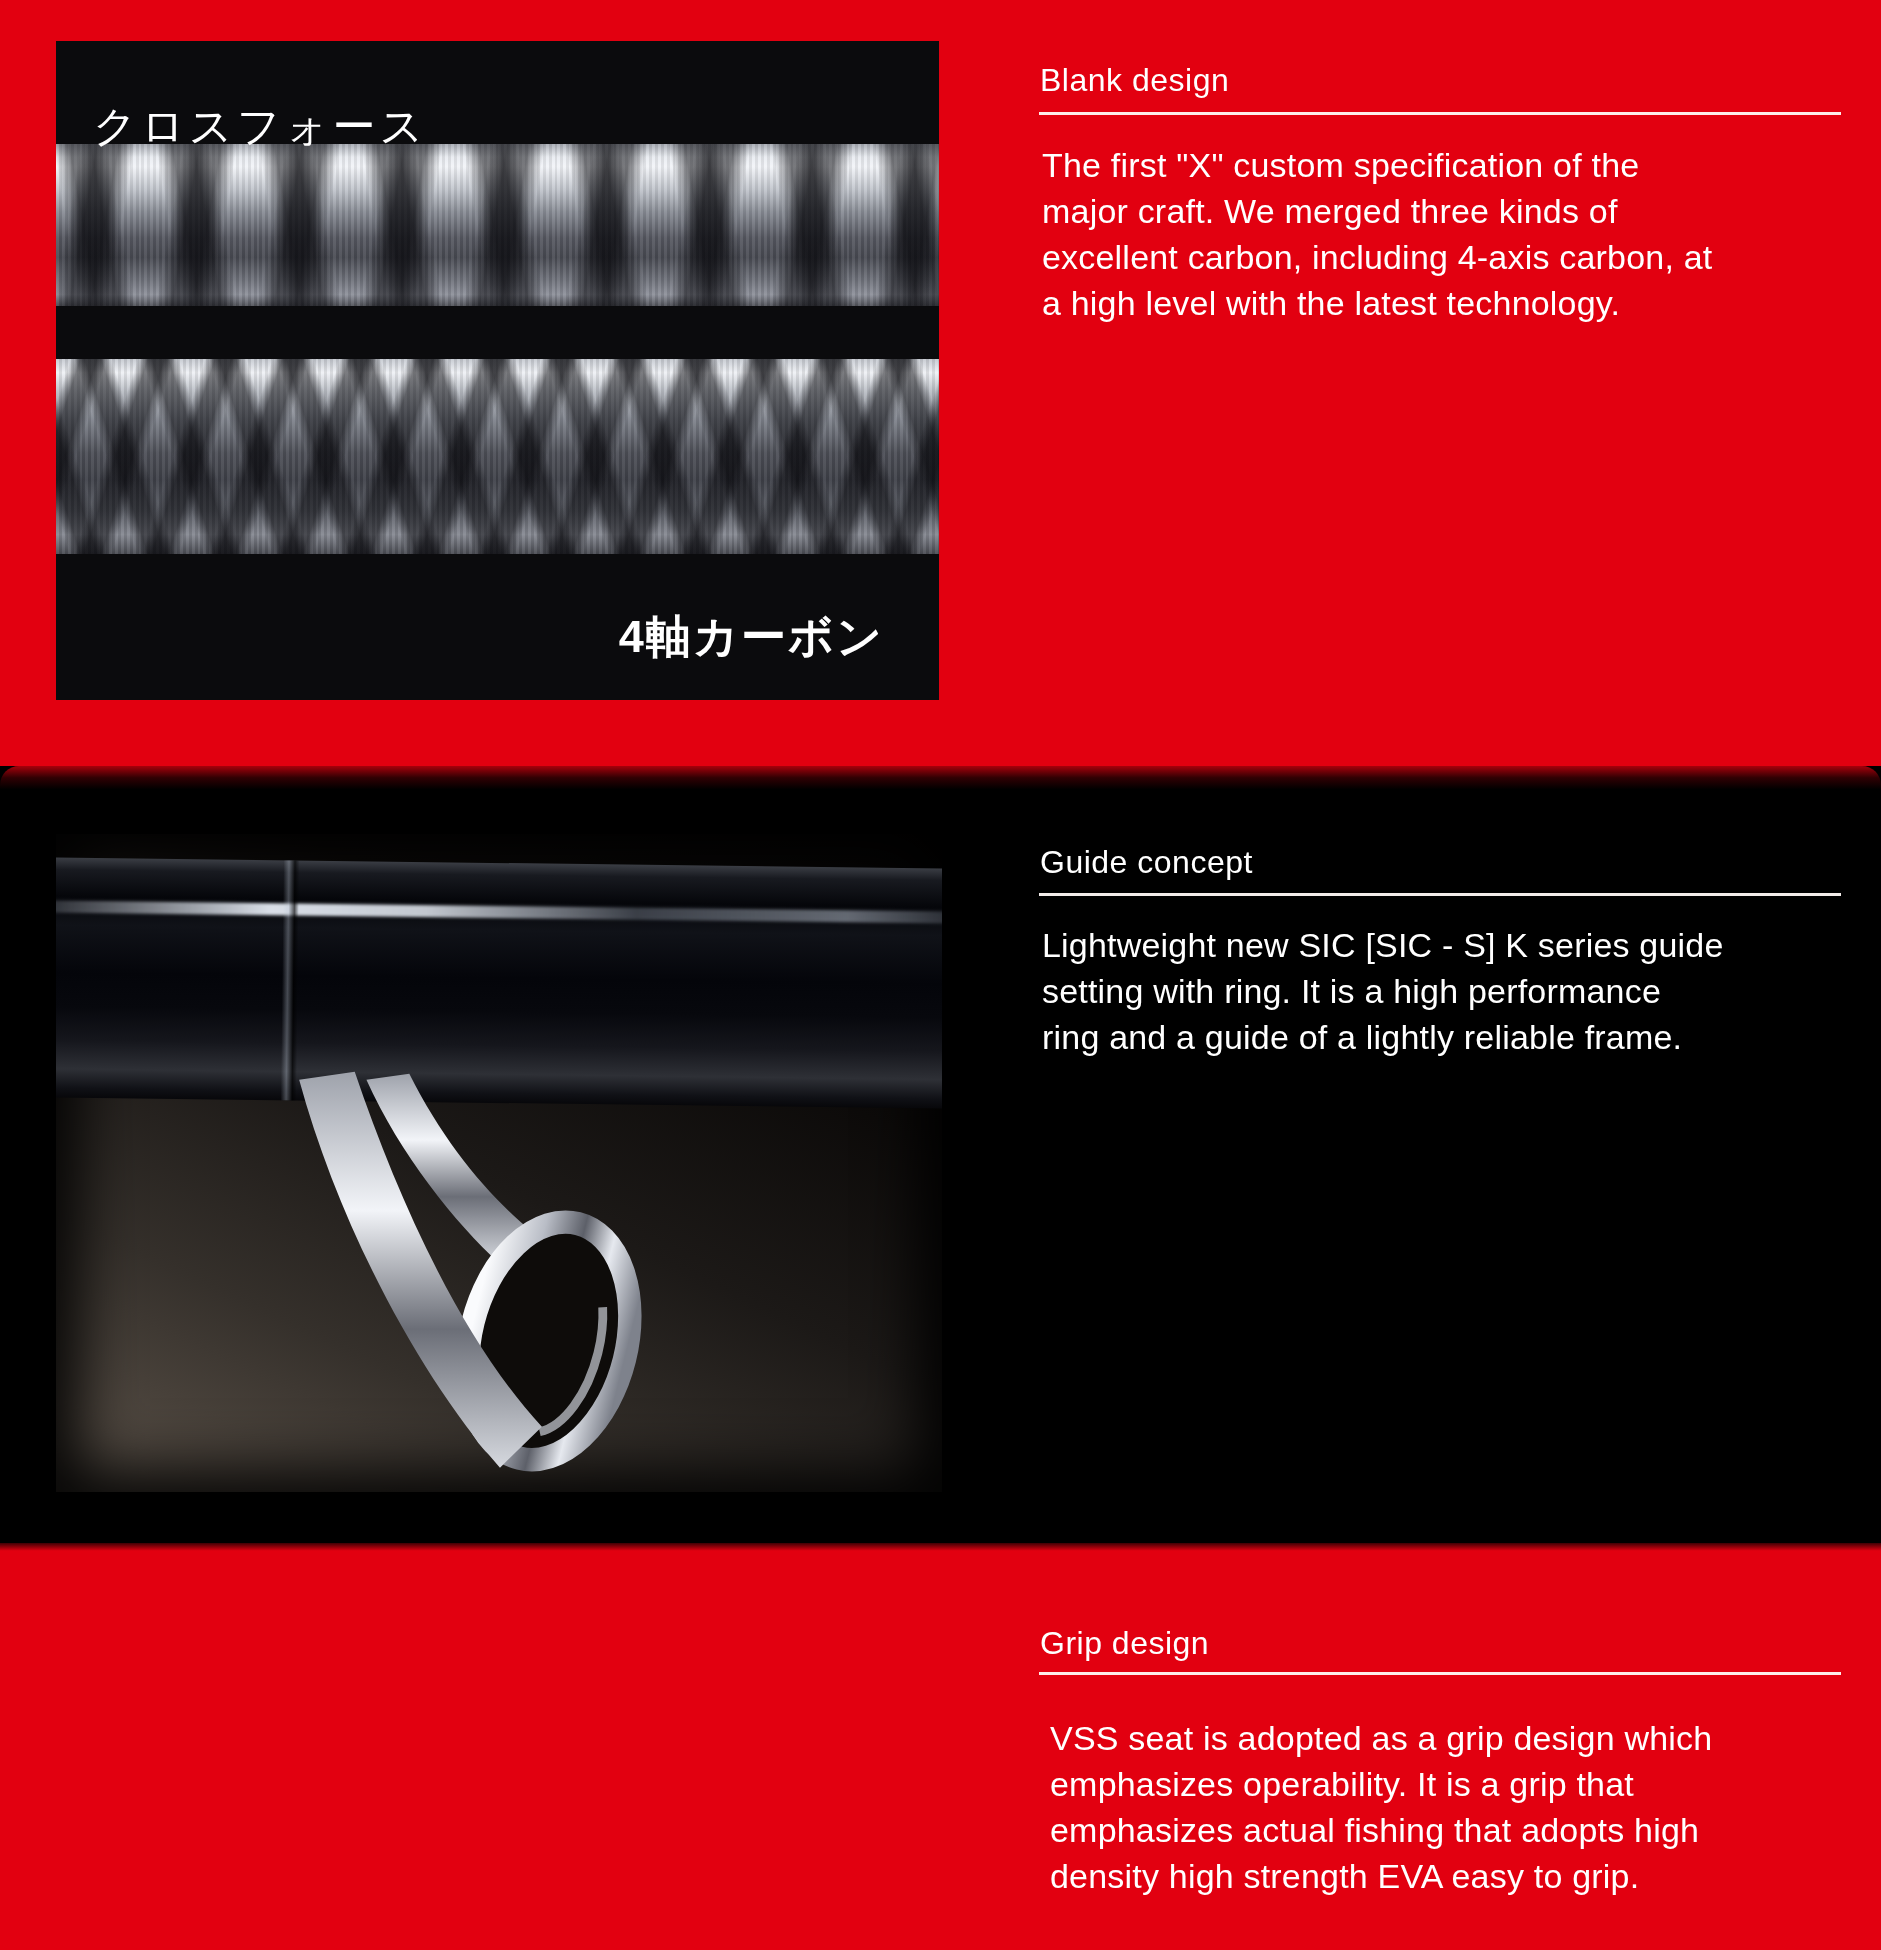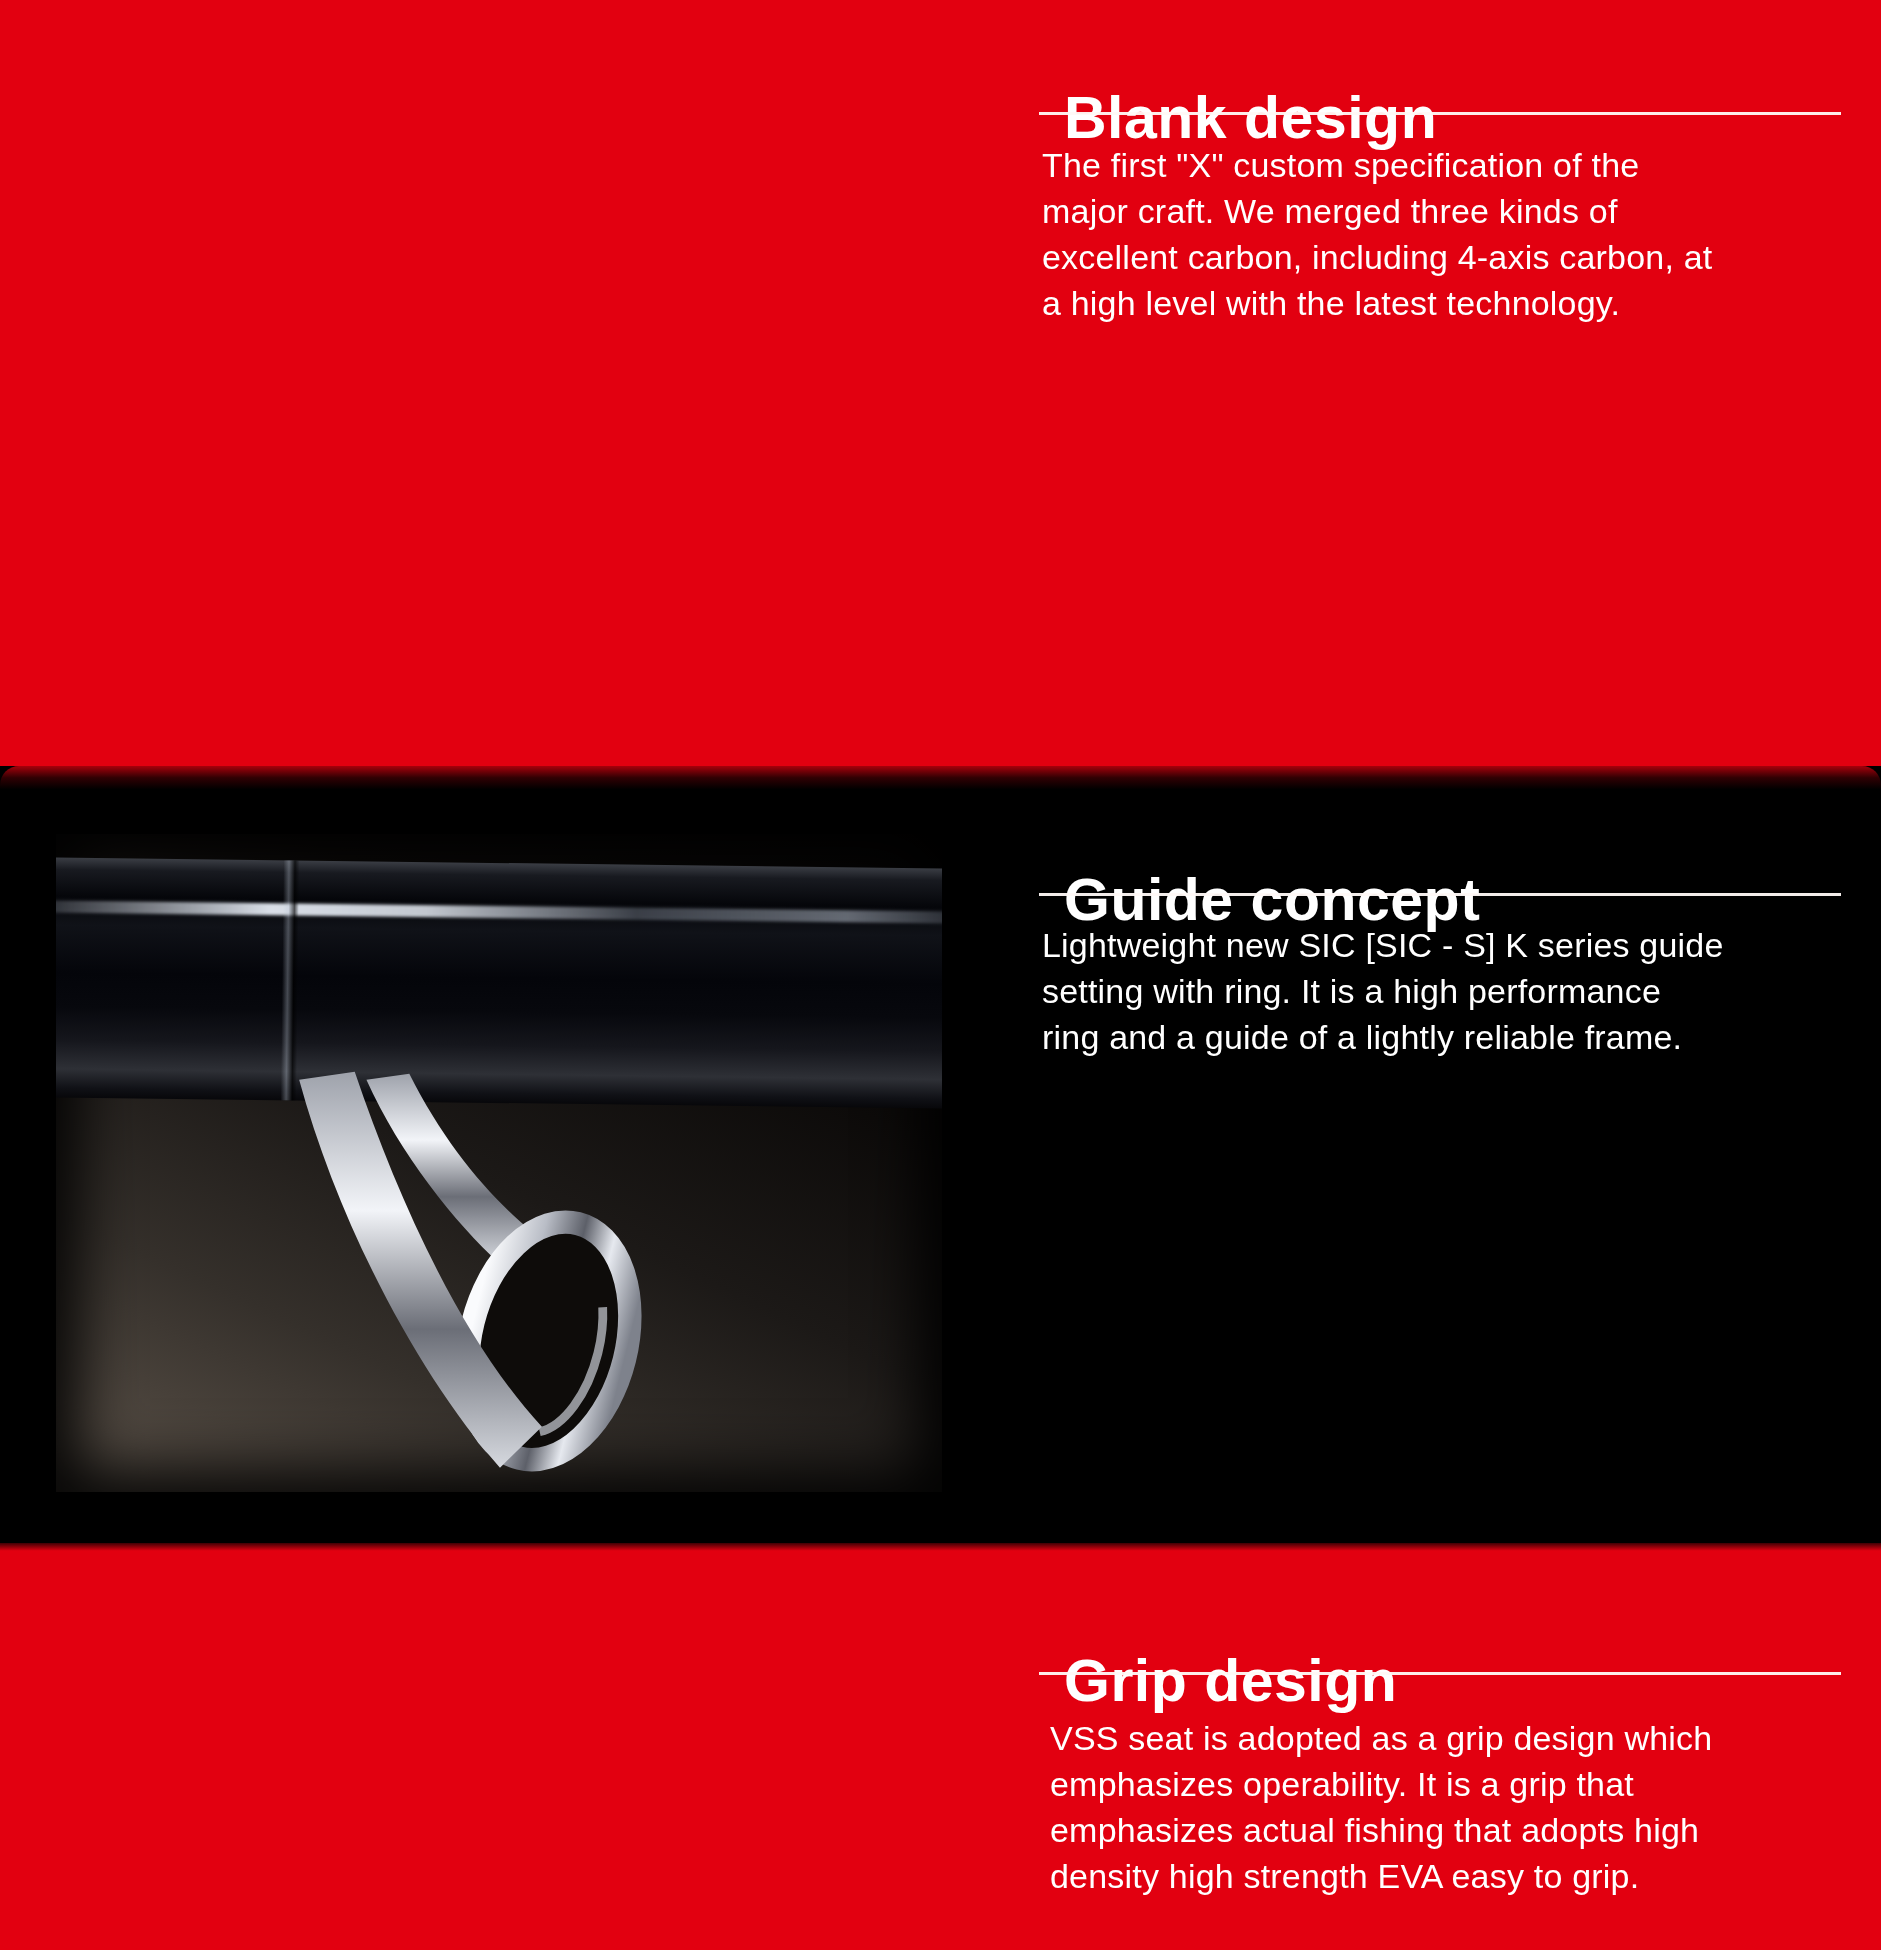--- a/index.html
+++ b/index.html
@@ -7,21 +7,21 @@
     position:relative;width:1881px;height:1950px;overflow:hidden;
     font-family:"Liberation Sans", sans-serif;background:#000;
   }
   
   .sec{position:absolute;left:0;width:1881px;}
   .sec-blank{top:0;height:766px;background:#e20010;}
   .sec-guide{top:766px;height:777px;background:linear-gradient(to bottom,#a8000b 0px,#300003 11.7px,#000 23.4px);border-radius:19px;}
   .sec-grip{top:1543px;height:408px;background:linear-gradient(to bottom,#400004 0px,#e20010 7.8px);}
 
   
-  .heading{position:absolute;left:1040px;color:#fff;font-size:59px;font-weight:700;letter-spacing:0.5px;white-space:nowrap;margin-left:24px;}
+  .heading{position:absolute;left:1040px;color:#fff;font-size:32px;font-weight:400;letter-spacing:0.5px;white-space:nowrap;}
   .rule{position:absolute;left:1039px;width:802px;height:2.9px;background:rgba(255,249,247,.95);}
   .body-text{position:absolute;left:1042px;width:824px;color:#fff;font-size:34px;line-height:46px;letter-spacing:0.2px;white-space:pre-line;}
 
   
   .panel1{position:absolute;left:56px;top:41px;width:883px;height:659px;background:#0b0b0d;overflow:hidden;}
   .jp-label{position:absolute;color:#fff;font-family:"Liberation Sans",sans-serif;}
   .jp-top{left:37px;top:57px;font-size:43px;letter-spacing:3.9px;font-weight:500;}
   .jp-bottom{right:55px;top:566px;font-size:45px;letter-spacing:2px;font-weight:700;}
   .rod{position:absolute;left:0;width:100%;}
   .rod1{
@@ -62,20 +62,26 @@
   }
   .guide-svg{position:absolute;left:0;top:0;}
 </style>
 </head>
 <body>
 
 <div id="page">
 
   <section class="sec sec-blank">
 
+    <div class="panel1">
+      <div class="rod rod1"></div>
+      <div class="rod rod2"></div>
+      <div class="jp-label jp-top">クロスフォース</div>
+      <div class="jp-label jp-bottom">4軸カーボン</div>
+    </div>
 
     <h2 class="heading" style="top:35px;">Blank design</h2>
     <div class="rule" style="top:112px;"></div>
     <p class="body-text" style="top:142px;margin:0;">The first "X" custom specification of the
 major craft. We merged three kinds of
 excellent carbon, including 4-axis carbon, at
 a high level with the latest technology.</p>
   </section>
 
   <section class="sec sec-guide">

